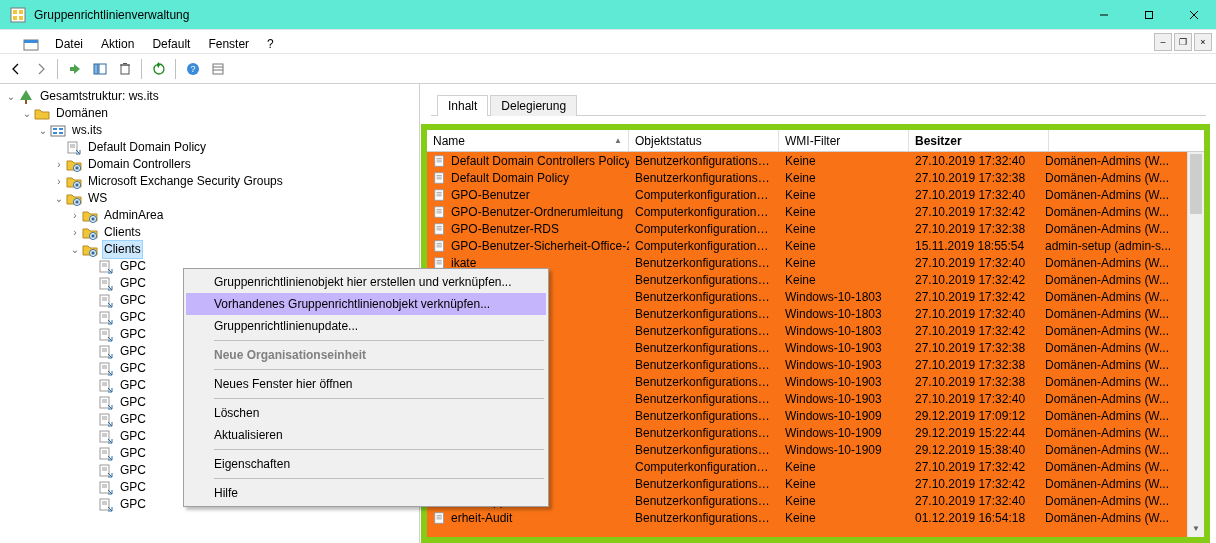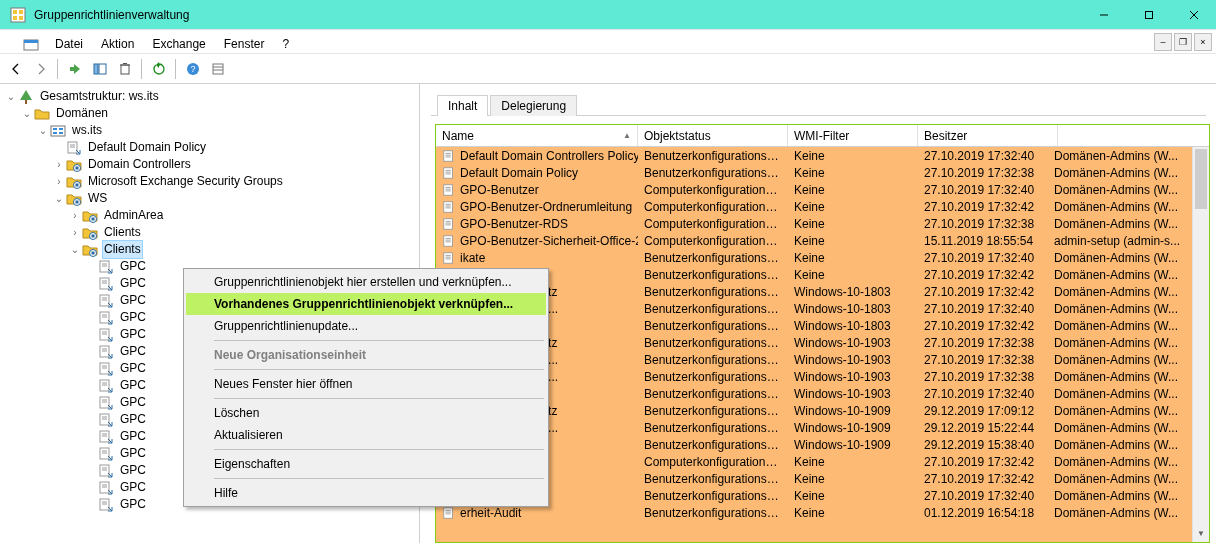--- a/index.html
+++ b/index.html
@@ -40,39 +40,39 @@
   .indent { display:inline-block; }
 
   
   .right-header { padding:6px 10px 4px; }
   .right-title { font-weight:700; font-size:14px; }
   .tabs { display:flex; border-bottom:1px solid #d0d0d0; padding-left:6px; margin-top:4px; }
   .tab { padding:3px 10px; border:1px solid #d0d0d0; border-bottom:none; margin-right:2px; background:#f0f0f0; position:relative; top:1px; }
   .tab.active { background:#fff; }
 
   
-  .list-wrap { flex:1; margin:4px 6px 0 14px; border:1px solid #84cc16; overflow:hidden; position:relative; background:#fdba74; }
+  .list-wrap { flex:1; margin:4px 6px 0 0; border:6px solid #84cc16; overflow:hidden; position:relative; background:#f97316; }
   .list-head { display:flex; border-bottom:1px solid #d0d0d0; background:#fff; height:22px; align-items:center; }
   .col { padding:0 6px; border-right:1px solid #e0e0e0; height:100%; display:flex; align-items:center; overflow:hidden; white-space:nowrap; }
-  .c1 { width:202px; } .c2 { width:150px; } .c3 { width:130px; } .c4 { width:130px; } .c5 { width:140px; }
+  .c1 { width:202px; } .c2 { width:150px; } .c3 { width:130px; } .c4 { width:130px; } .c5 { width:140px;font-weight:bold; }
   .sort { font-size:8px; color:#707070; margin-left:auto; }
   .list-body { overflow:hidden; }
   .row { display:flex; height:17px; align-items:center; }
   .row .cell { padding:0 6px; overflow:hidden; text-overflow:ellipsis; white-space:nowrap; }
   .row .c1c { width:202px; display:flex; align-items:flex-end; gap:4px; }
   .row .c2c { width:150px; } .row .c3c { width:130px; } .row .c4c { width:130px; } .row .c5c { width:140px; }
   .row-icon { width:14px; height:14px; flex-shrink:0; }
   .vscroll { position:absolute; right:0; top:22px; bottom:0; width:17px; background:#f0f0f0; border-left:1px solid #e0e0e0; }
   .thumb { position:absolute; left:2px; right:2px; top:2px; height:60px; background:#cdcdcd; }
   .arrow { position:absolute; left:0; right:0; height:17px; display:flex; align-items:center; justify-content:center; font-size:8px; color:#606060; }
 
   
   .ctx { position:absolute; left:183px; top:268px; width:366px; background:#f0f0f0; border:1px solid #a0a0a0; box-shadow:3px 3px 3px rgba(0,0,0,0.25); padding:2px; z-index:100; }
   .ctx-item { height:22px; display:flex; align-items:center; padding:0 8px 0 28px; }
-  .ctx-item.hl { background:#bef264;font-weight:bold; }
+  .ctx-item.hl { background:#c4b5fd; }
   .ctx-item.dis { color:#808080;font-weight:bold; }
   .ctx-sep { height:1px; background:#c0c0c0; margin:3px 2px 3px 28px; }
 
   
 </style>
 </head>
 <body>
 
 <div class="titlebar">
   <svg class="app-icon" viewBox="0 0 16 16">
@@ -103,21 +103,21 @@
   </div>
 </div>
 
 <div class="menubar">
   <svg class="mini-icon" viewBox="0 0 16 16">
       <rect x="1" y="3" width="14" height="10" fill="#fff" stroke="#777"></rect>
       <rect x="1" y="3" width="14" height="3" fill="#3a8bd8"></rect>
     </svg>
   <div class="menu-item">Datei</div>
   <div class="menu-item">Aktion</div>
-  <div class="menu-item">Exchange</div>
+  <div class="menu-item">Default</div>
   <div class="menu-item">Fenster</div>
   <div class="menu-item">?</div>
   <div class="mdi-btns">
     <div class="mdi-btn">–</div>
     <div class="mdi-btn">❐</div>
     <div class="mdi-btn">×</div>
   </div>
 </div>
 
 <div class="toolbar">

